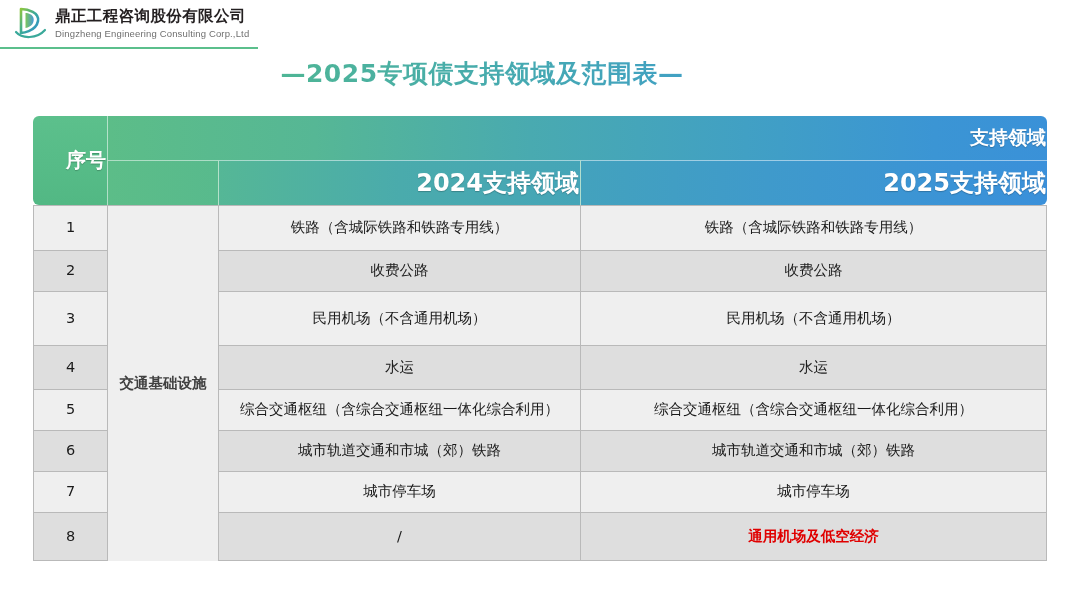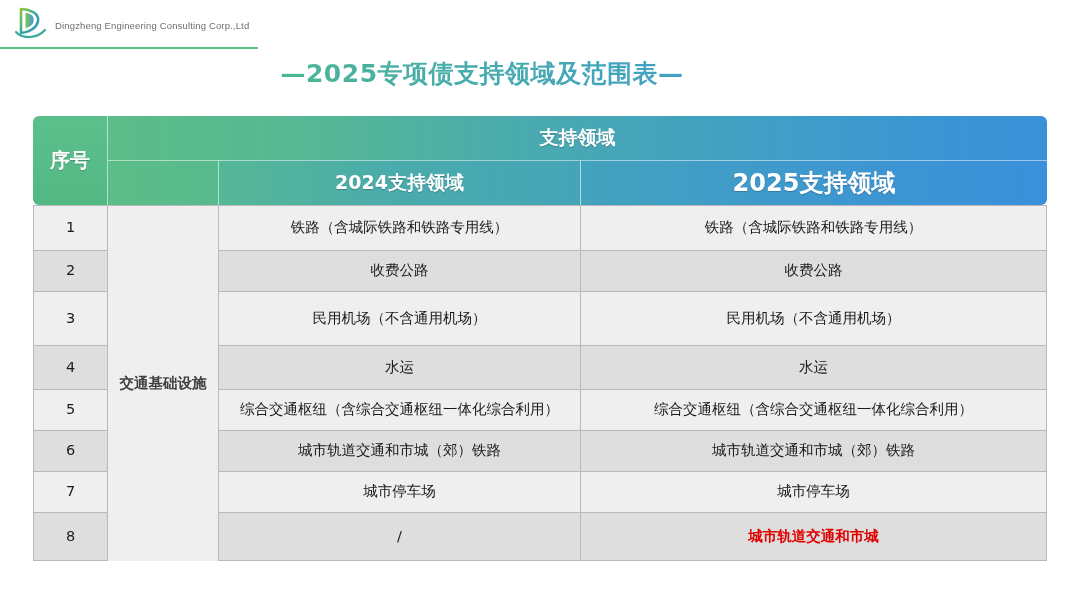--- a/index.html
+++ b/index.html
@@ -55,42 +55,42 @@
     position:absolute;left:33px;top:116px;width:1014px;
   }
   table.mainTable{
     border-collapse:separate;border-spacing:0;
     width:1014px;table-layout:fixed;
     font-family:"DejaVu Sans","Liberation Sans",sans-serif;
   }
 
   
   .hd{
-    color:#ffffff;font-weight:bold;text-align:center;vertical-align:middle;
+    color:#ffffff;font-weight:bold;text-align:right;vertical-align:middle;
     text-shadow:0 1px 1px rgba(0,0,0,0.22);
     border:none;
   }
   .hd-seq{
     font-size:20px;
     background:linear-gradient(180deg,#5cc08c 0%,#52b884 100%);
     border-top-left-radius:6px;
     border-right:1px solid rgba(255,255,255,0.55);
   }
   .hd-top{
     font-size:19px;height:42px;
     background:linear-gradient(90deg,#5cbd88 0%,#56b795 22%,#49aab0 45%,#41a0c4 68%,#3b95d4 88%,#3a91d8 100%);
     border-top-right-radius:6px;
   }
   .hd-blank{
     background:linear-gradient(90deg,#5cbd88 0%,#58ba8d 100%);
     border-right:1px solid rgba(255,255,255,0.55);
     border-top:1px solid rgba(255,255,255,0.5);
   }
   .hd-2024{
-    font-size:19px;height:42px;
+    font-size:24px;height:42px;
     background:linear-gradient(90deg,#55b795 0%,#4aab ad 40%,#46a7b5 60%,#43a3bb 100%);
     background:linear-gradient(90deg,#55b796 0%,#4aabac 50%,#45a5b8 100%);
     border-right:1px solid rgba(255,255,255,0.55);
     border-top:1px solid rgba(255,255,255,0.5);
   }
   .hd-2025{
     font-size:24px;height:42px;
     background:linear-gradient(90deg,#43a2bd 0%,#3f9acb 40%,#3b93d6 80%,#3a90da 100%);
     border-top:1px solid rgba(255,255,255,0.5);
     border-bottom-right-radius:6px;
@@ -134,20 +134,21 @@
             <stop offset="0%" stop-color="#6fbf4a"></stop>
             <stop offset="100%" stop-color="#2f8fd0"></stop>
           </linearGradient>
         </defs>
         <path d="M7 3 L7 27 C7 27 22 26 24 15 C25.6 6.4 14 3 7 3 Z" fill="none" stroke="url(#gA)" stroke-width="2.6" stroke-linejoin="round"></path>
         <path d="M11.5 7 L11.5 22 C18 21 20.5 16 19.5 12 C18.6 8.4 14.6 7.1 11.5 7 Z" fill="url(#gB)" opacity="0.9"></path>
         <path d="M2 26 C8 33 23 33 31 24" fill="none" stroke="#3aa99a" stroke-width="2.2" stroke-linecap="round"></path>
       </svg>
     </div>
     <div class="brand-text">
+      <div class="brand-cn">鼎正工程咨询股份有限公司</div>
       <div class="brand-en">Dingzheng Engineering Consulting Corp.,Ltd</div>
     </div>
   </div>
 </div>
 <div class="brand-rule"></div>
 
 <div class="doc-title">—2025专项债支持领域及范围表—</div>
 
 <div class="tbl-wrap">
   <table class="mainTable">
@@ -201,17 +202,17 @@
           <td class="cell">城市轨道交通和市城（郊）铁路</td>
         </tr>
         <tr class="odd" style="height: 41px;">
           <td class="cell first">7</td>
           <td class="cell">城市停车场</td>
           <td class="cell">城市停车场</td>
         </tr>
         <tr class="even lastrow" style="height: 48px;">
           <td class="cell first">8</td>
           <td class="cell">/</td>
-          <td class="cell highlight">城市轨道交通和市城</td>
+          <td class="cell highlight">通用机场及低空经济</td>
         </tr>
       </tbody>
   </table>
 </div>
 
 </body></html>

